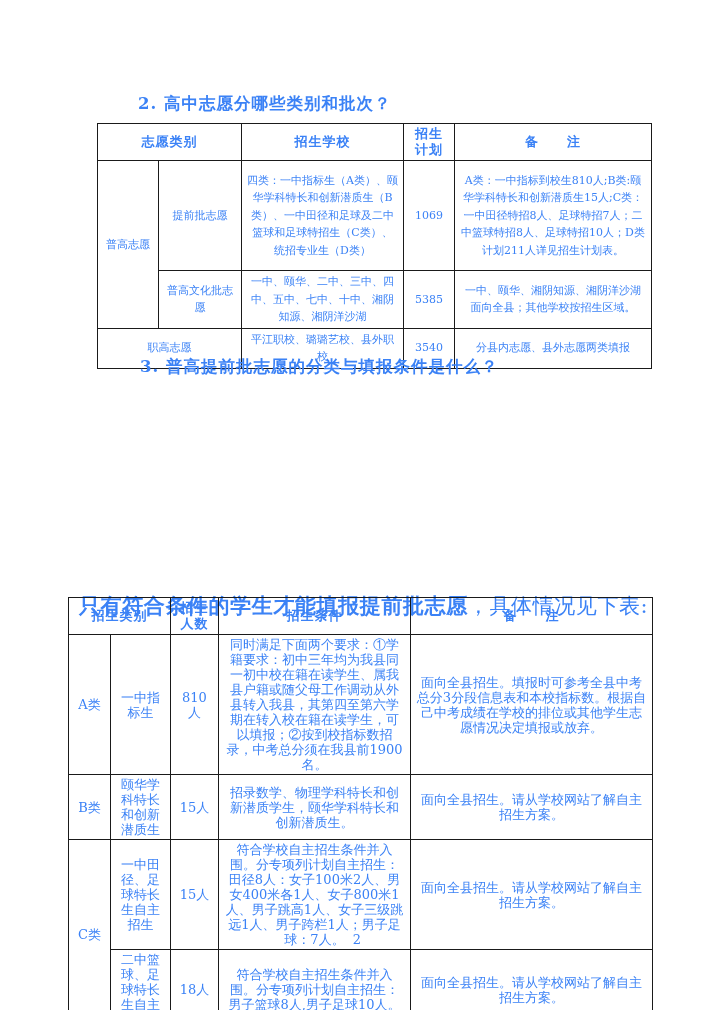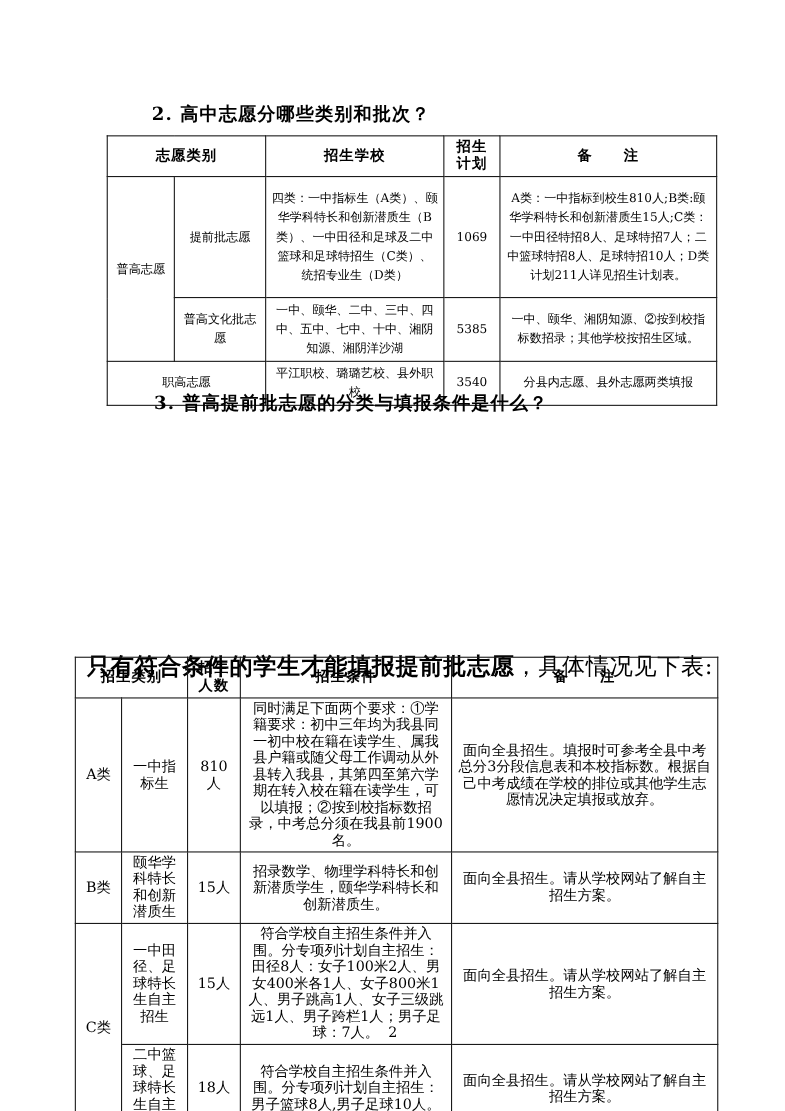--- a/index.html
+++ b/index.html
@@ -1,18 +1,18 @@
 <!DOCTYPE html>
 <html><head>
 <meta charset="utf-8">
 <style>
   html,body { margin:0; padding:0; background:#ffffff; }
   .page {
     position:relative; width:714px; height:1010px; background:#ffffff;
-    font-family:"DejaVu Serif","Liberation Serif",serif; color:#000000;
+    font-family:"DejaVu Serif","Liberation Serif",serif; color:#3b82f6;
     overflow:hidden;
   }
   .heading {
     position:absolute; left:138px; margin:0;
     font-size:16.5px; font-weight:bold; letter-spacing:1px; white-space:nowrap;
   }
   .body-par {
     position:absolute; left:68px; width:581px; margin:0;
     font-size:16px; line-height:28.5px; letter-spacing:2.3px;
     text-align:justify; text-indent:37px; word-break:break-all;
@@ -56,21 +56,21 @@
         <td class="c" rowspan="2">普高志愿</td>
         <td class="c">提前批志愿</td>
         <td class="j">四类：一中指标生（A类）、颐华学科特长和创新潜质生（B类）、一中田径和足球及二中篮球和足球特招生（C类）、统招专业生（D类）</td>
         <td class="c">1069</td>
         <td class="j">A类：一中指标到校生810人;B类:颐华学科特长和创新潜质生15人;C类：一中田径特招8人、足球特招7人；二中篮球特招8人、足球特招10人；D类计划211人详见招生计划表。</td>
       </tr>
       <tr style="height:45px">
         <td class="c">普高文化批志愿</td>
         <td class="j">一中、颐华、二中、三中、四中、五中、七中、十中、湘阴知源、湘阴洋沙湖</td>
         <td class="c">5385</td>
-        <td class="j">一中、颐华、湘阴知源、②按到校指标数招录；其他学校按招生区域。</td>
+        <td class="j">一中、颐华、湘阴知源、湘阴洋沙湖面向全县；其他学校按招生区域。</td>
       </tr>
       <tr style="height:35px">
         <td class="c" colspan="2">职高志愿</td>
         <td class="j">平江职校、璐璐艺校、县外职校</td>
         <td class="c">3540</td>
         <td class="j">分县内志愿、县外志愿两类填报</td>
       </tr>
     </tbody>
   </table>
 

